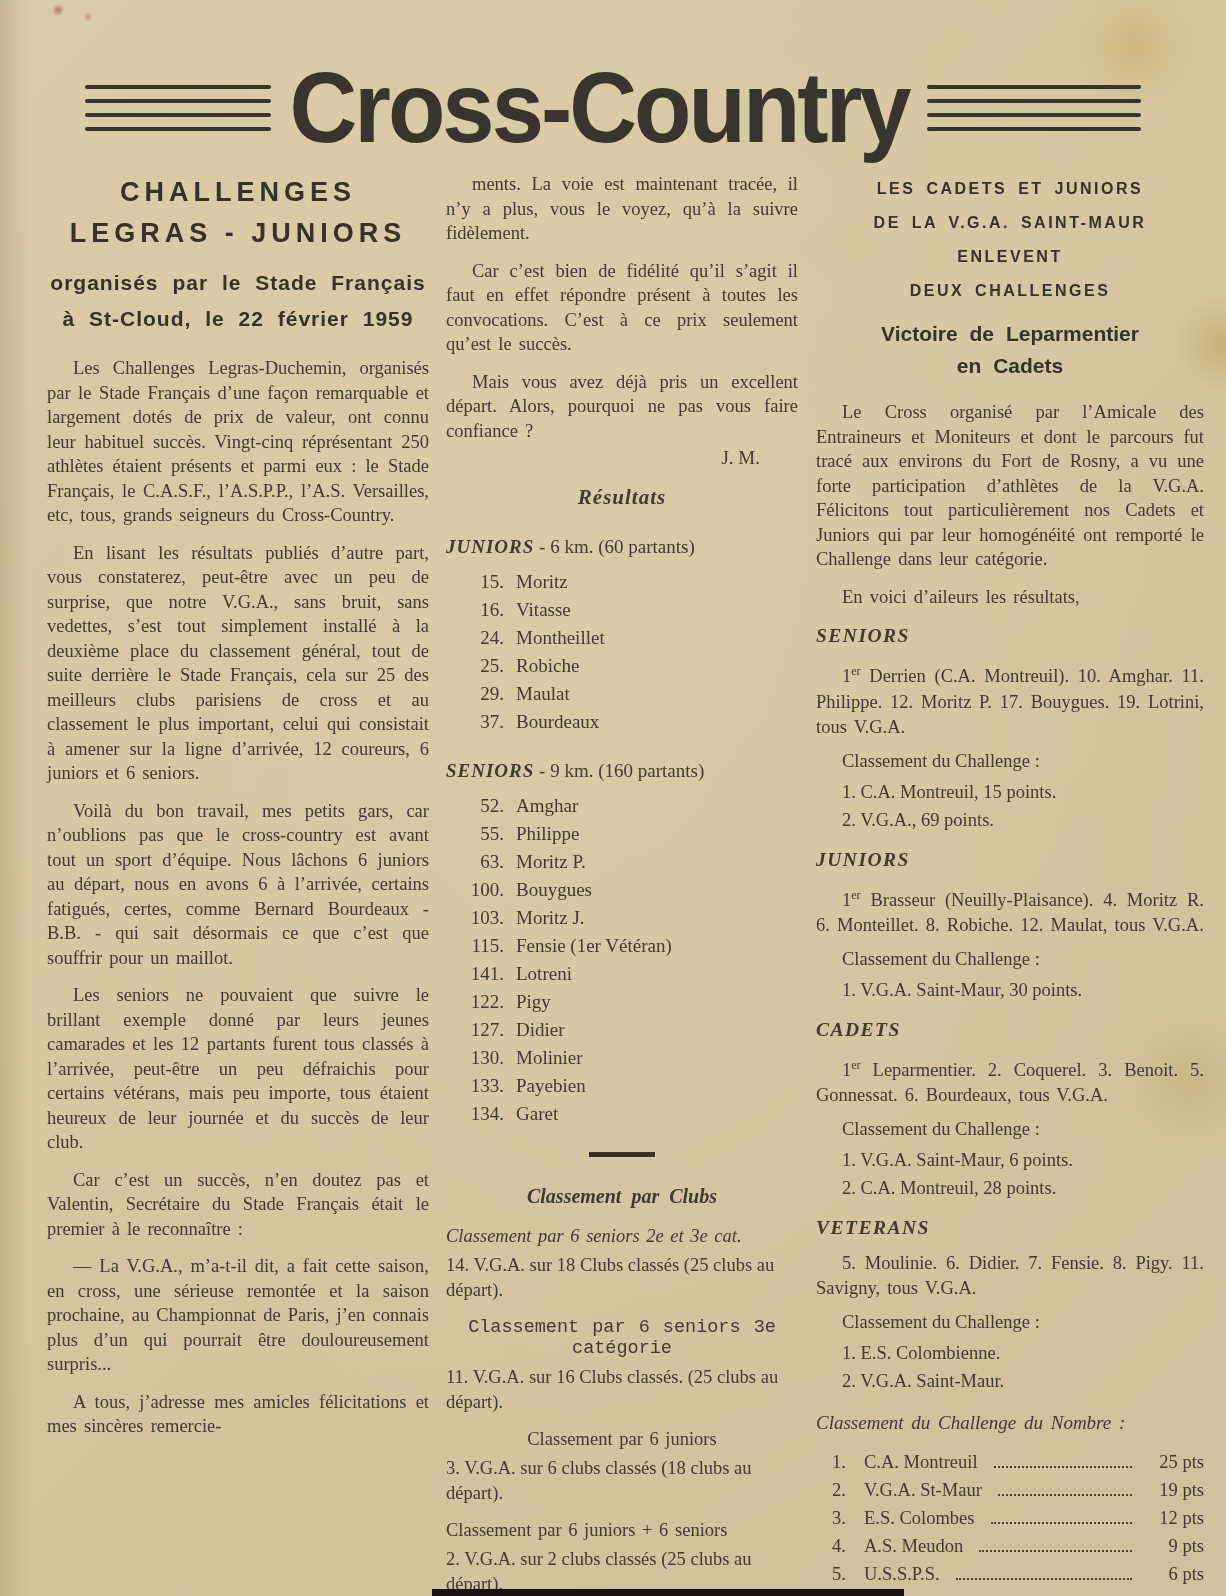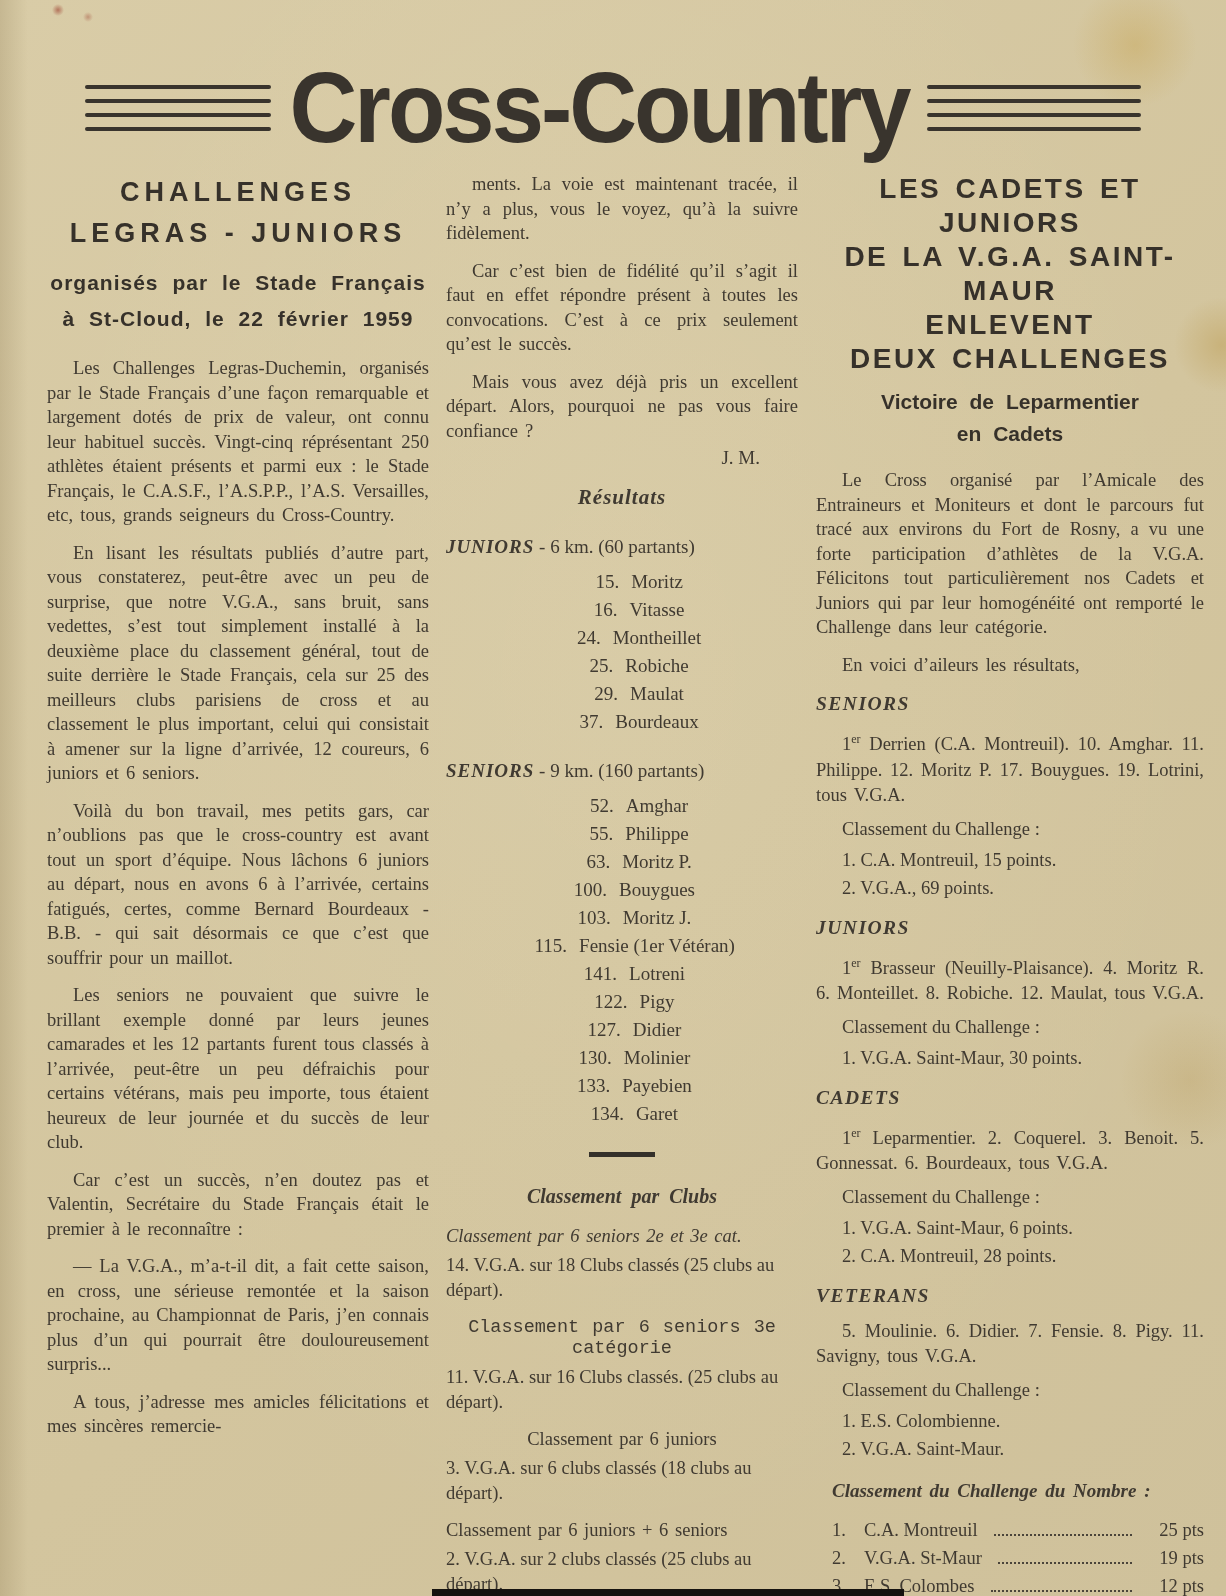--- a/index.html
+++ b/index.html
@@ -35,41 +35,41 @@
   .col-left{left:47px;width:382px;}
   .col-mid{left:446px;width:352px;}
   .col-right{left:816px;width:388px;}
   
   p.body{font-size:18.5px;line-height:24.5px;text-align:justify;
     text-indent:26px;margin:0 0 13px;word-spacing:2.5px;}
   .h-sans{font-family:"Liberation Sans", sans-serif;font-weight:700;
     color:#36312a;text-align:center;}
   .left-h1{font-size:27px;letter-spacing:5px;line-height:37px;margin:2px 0 12px;}
   .left-sub{font-size:21px;line-height:38px;letter-spacing:1px;word-spacing:7px;margin:0 0 10px;}
-  .right-h1{font-size:28px;letter-spacing:2.5px;line-height:34px;word-spacing:4px;margin:0 0 8px;}
+  .right-h1{font-size:16px;letter-spacing:2.5px;line-height:34px;word-spacing:4px;margin:0 0 8px;}
   .right-sub{font-size:21px;line-height:32px;word-spacing:6px;margin:0 0 16px;}
   
   .mid-sig{text-align:right;padding-right:38px;font-size:19px;margin:2px 0 14px;}
   .res-title{font-style:italic;font-weight:700;font-size:21px;text-align:center;margin:16px 0 26px;letter-spacing:1px;}
   .race-header{font-size:19px;margin:0 0 12px;}
   .race-name{font-style:italic;font-weight:700;letter-spacing:1px;}
-  .entry{display:flex;font-size:19px;line-height:24px;margin-bottom:4px;justify-content:center;}
+  .entry{display:flex;font-size:19px;line-height:24px;margin-bottom:4px;}
   .entry .rank{width:58px;text-align:right;margin-right:12px;flex:none;}
   .race-block{margin-bottom:26px;}
   .divider{width:66px;height:5px;background:#34302a;margin:4px auto 28px;}
   .clubs-title{font-style:italic;font-weight:700;font-size:20px;text-align:center;margin:0 0 18px;word-spacing:5px;}
   .club-label{font-size:18.5px;text-align:center;margin:14px 0 6px;word-spacing:2px;}
   .club-result{font-size:18.5px;line-height:25px;text-align:left;margin:0 0 12px;}
   
   .sec-head{font-style:italic;font-weight:700;font-size:19.5px;letter-spacing:1.5px;margin:16px 0 12px;}
   .sec-text{font-size:18.5px;line-height:25.5px;text-align:justify;text-indent:26px;margin:0 0 10px;word-spacing:2.5px;}
   .challenge-label{font-size:18.5px;margin:4px 0 8px;text-indent:26px;}
   .challenge-line{font-size:18.5px;line-height:25px;margin:0 0 3px;text-indent:26px;}
   sup{font-size:12px;}
-  .nombre-title{font-style:italic;font-weight:700;font-size:19px;margin:18px 16px 14px;word-spacing:3px;}
+  .nombre-title{font-style:italic;font-weight:400;font-size:19px;margin:18px 0 14px;word-spacing:3px;}
   .nombre-row{display:flex;align-items:baseline;font-size:18.5px;line-height:28px;padding-left:16px;}
   .nombre-rank{width:32px;flex:none;}
   .nombre-club{white-space:nowrap;margin-right:6px;}
   .leader{flex:1;border-bottom:2px dotted #4a443a;margin:0 10px 4px;}
   .nombre-pts{width:62px;text-align:right;white-space:nowrap;flex:none;}
   .bottom-bar{position:absolute;left:432px;bottom:0;width:472px;height:7px;background:#16130f;}
 </style>
 </head>
 <body>
 

